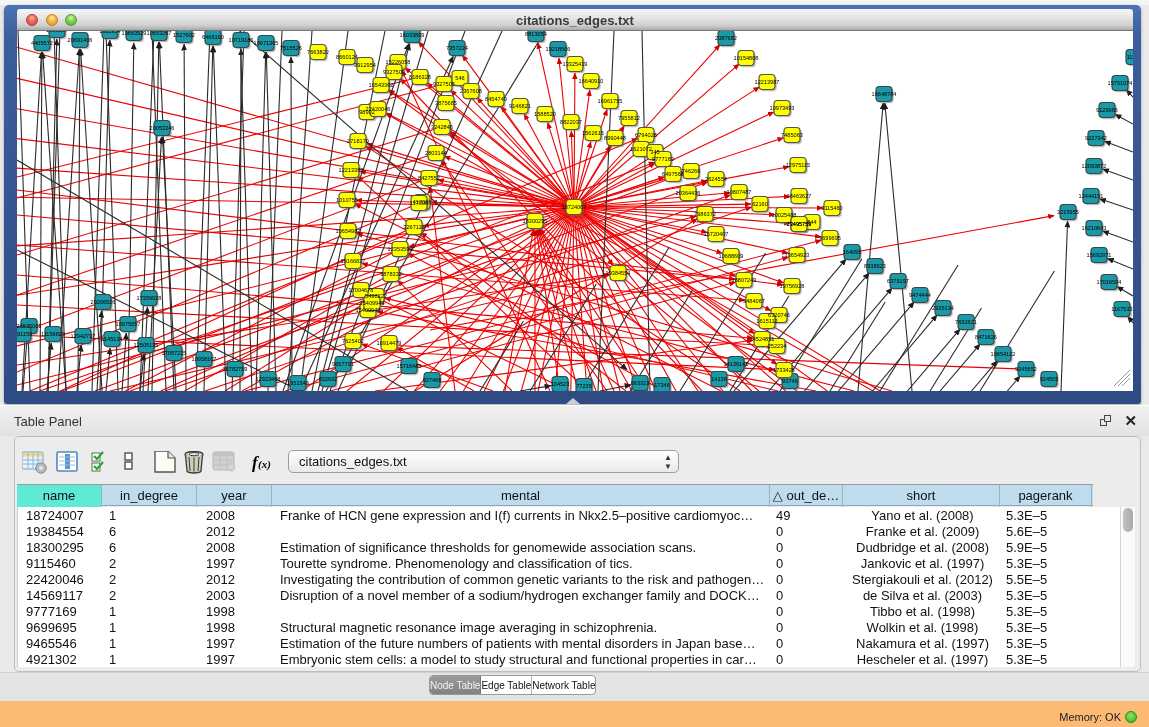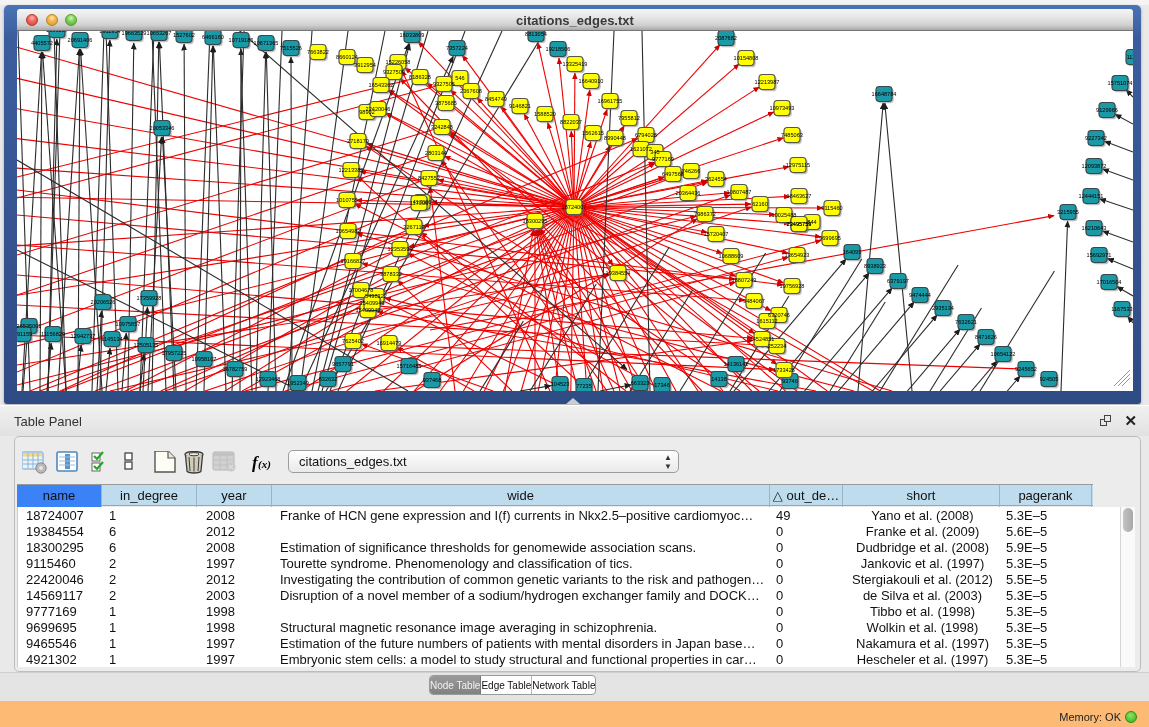--- a/index.html
+++ b/index.html
@@ -798,24 +798,24 @@
           <path d="M16,13 l4,4 M20,13 l-4,4" stroke="#d8d8d8" stroke-width="1.4"></path>
         </g>
 
       <g transform="translate(230,2)">
           <text x="0" y="15" font-size="17" font-style="italic" font-weight="bold" font-family="Liberation Serif,serif">f</text>
       <text x="6" y="15" font-size="11" font-style="italic" font-weight="bold" font-family="Liberation Serif,serif">(x)</text>
         </g>
     </svg>
     <div class="combo">citations_edges.txt<span class="ud">▲<br>▼</span></div>
     <div class="thead">
-      <span style="left:0;width:85px;background:#3b82f6">name</span>
+      <span style="left:0;width:85px;background:#5eead4">name</span>
       <span style="left:85px;width:95px">in_degree</span>
       <span style="left:180px;width:75px">year</span>
-      <span style="left:255px;width:498px">wide</span>
+      <span style="left:255px;width:498px">mental</span>
       <span style="left:753px;width:73px">△ out_de…</span>
       <span style="left:826px;width:157px">short</span>
       <span style="left:983px;width:92px">pagerank</span>
     </div>
     <div class="tbody">
       <div class="tr" style="top: 1px;">
           <span class="c0">18724007</span>
           <span class="c1">1</span>
           <span class="c2">2008</span>
           <span class="c3">Franke of HCN gene expression and I(f) currents in Nkx2.5–positive cardiomyoc…</span>

